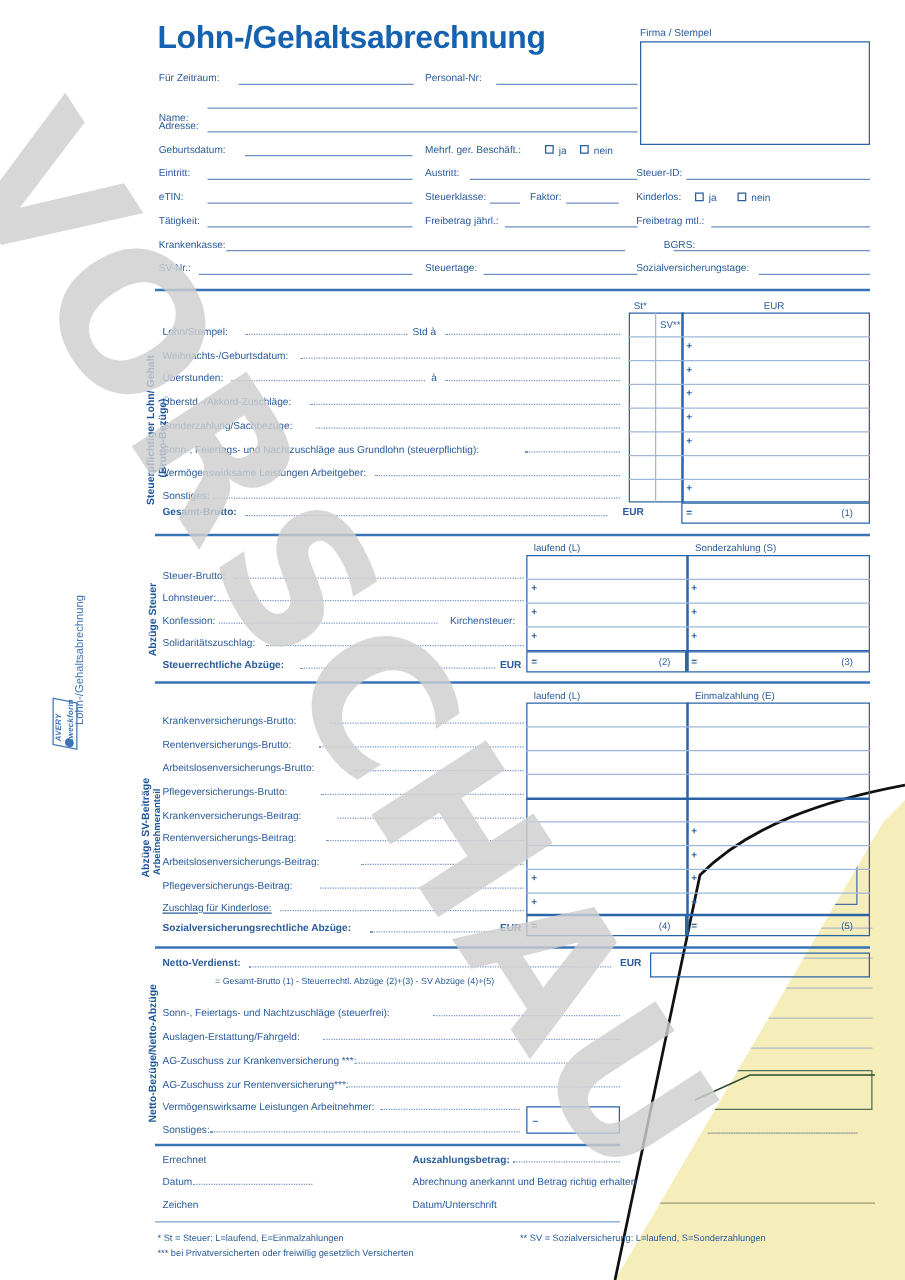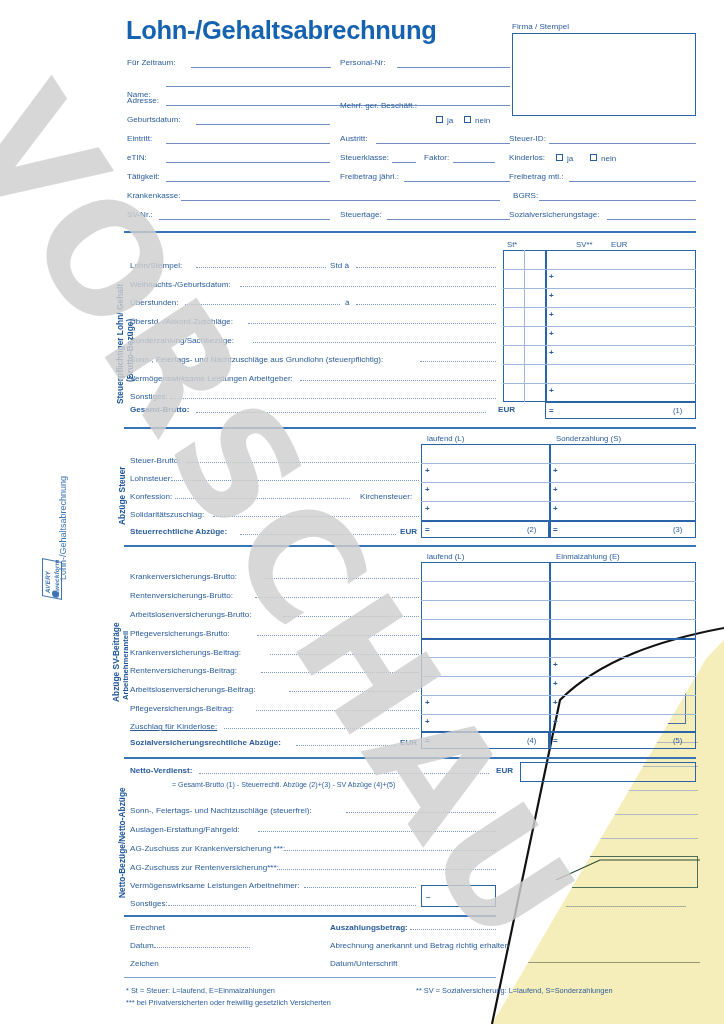--- a/index.html
+++ b/index.html
@@ -192,21 +192,21 @@
   <div class="rule" style="left:397px; top:67px; width:113px;"></div>
 
   <div class="lbl" style="left:127px; top:90px;">Name:</div>
   <div class="rule" style="left:166px; top:86px; width:344px;"></div>
 
   <div class="lbl" style="left:127px; top:96px;">Adresse:</div>
   <div class="rule" style="left:166px; top:105px; width:344px;"></div>
 
   <div class="lbl" style="left:127px; top:115px;">Geburtsdatum:</div>
   <div class="rule" style="left:196px; top:124px; width:134px;"></div>
-  <div class="lbl" style="left:340px; top:101px;">Mehrf. ger. Beschäft.:</div>
+  <div class="lbl" style="left:340px; top:115px;">Mehrf. ger. Beschäft.:</div>
   <div class="cbox" style="left:436px; top:116px;"></div>
   <div class="lbl" style="left:447px; top:116px;">ja</div>
   <div class="cbox" style="left:464px; top:116px;"></div>
   <div class="lbl" style="left:475px; top:116px;">nein</div>
 
   <div class="lbl" style="left:127px; top:134px;">Eintritt:</div>
   <div class="rule" style="left:166px; top:143px; width:164px;"></div>
   <div class="lbl" style="left:340px; top:134px;">Austritt:</div>
   <div class="rule" style="left:376px; top:143px; width:134px;"></div>
   <div class="lbl" style="left:509px; top:134px;">Steuer-ID:</div>
@@ -226,39 +226,39 @@
 
   <div class="lbl" style="left:127px; top:172px;">Tätigkeit:</div>
   <div class="rule" style="left:166px; top:181px; width:164px;"></div>
   <div class="lbl" style="left:340px; top:172px;">Freibetrag jährl.:</div>
   <div class="rule" style="left:404px; top:181px; width:106px;"></div>
   <div class="lbl" style="left:509px; top:172px;">Freibetrag mtl.:</div>
   <div class="rule" style="left:569px; top:181px; width:127px;"></div>
 
   <div class="lbl" style="left:127px; top:191px;">Krankenkasse:</div>
   <div class="rule" style="left:181px; top:200px; width:319px;"></div>
-  <div class="lbl" style="left:491px; top:191px;padding-left:22px;">BGRS:</div>
+  <div class="lbl" style="left:509px; top:191px;padding-left:22px;">BGRS:</div>
   <div class="rule" style="left:539px; top:200px; width:157px;"></div>
 
   <div class="lbl" style="left:127px; top:210px;">SV-Nr.:</div>
   <div class="rule" style="left:159px; top:219px; width:171px;"></div>
   <div class="lbl" style="left:340px; top:210px;">Steuertage:</div>
   <div class="rule" style="left:387px; top:219px; width:123px;"></div>
   <div class="lbl" style="left:509px; top:210px;">Sozialversicherungstage:</div>
   <div class="rule" style="left:607px; top:219px; width:89px;"></div>
 
   <div class="lbl" style="left:512px; top:22px;">Firma / Stempel</div>
   <div class="stampbox" style="left:512px; top:33px; width:184px; height:83px;"></div>
 
   <div class="divider" style="left:124px; top:231px; width:572px;"></div>
   <div class="vcap" style="left:115px; top:404px;">Steuerpflichtiger Lohn/ Gehalt</div>
   <div class="vcap" style="left:125px; top:382px;">(Brutto-Bezüge)</div>
 
   <div class="colhdr" style="left:507px; top:240px;">St*</div>
-  <div class="colhdr" style="left:528px; top:240px;margin-left:48px;">SV**</div>
+  <div class="colhdr" style="left:528px; top:255px;">SV**</div>
   <div class="colhdr" style="left:611px; top:240px;">EUR</div>
 
   <div class="lbl" style="left:130px; top:261px;">Lohn/Stempel:</div>
   <div class="dots" style="left:196px; top:267px; width:130px;"></div>
   <div class="lbl" style="left:330px; top:261px;">Std à</div>
   <div class="dots" style="left:356px; top:267px; width:140px;"></div>
 
   <div class="lbl" style="left:130px; top:280px;">Weihnachts-/Geburtsdatum:</div>
   <div class="dots" style="left:240px; top:286px; width:256px;"></div>
 

